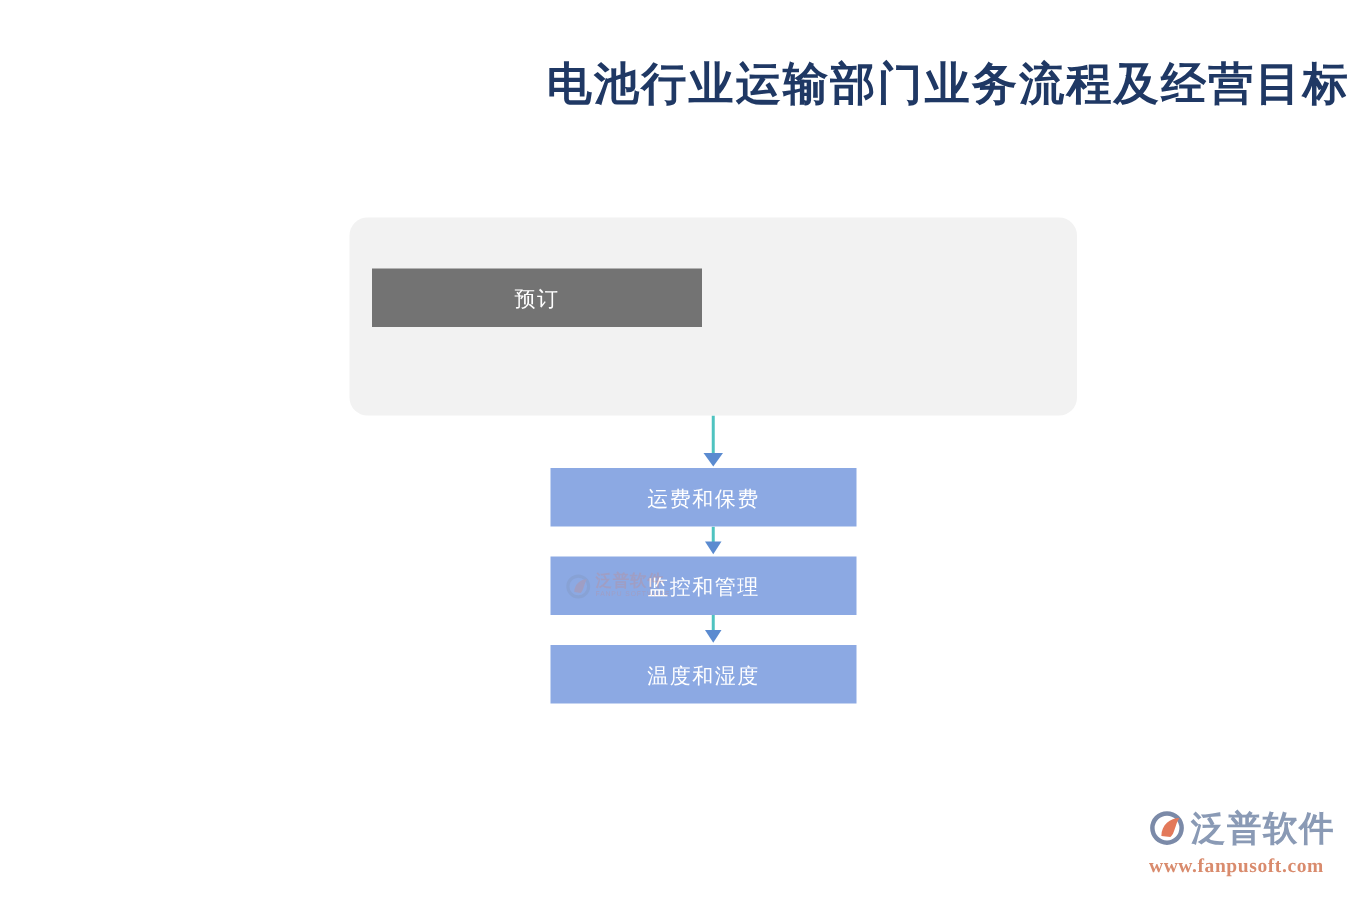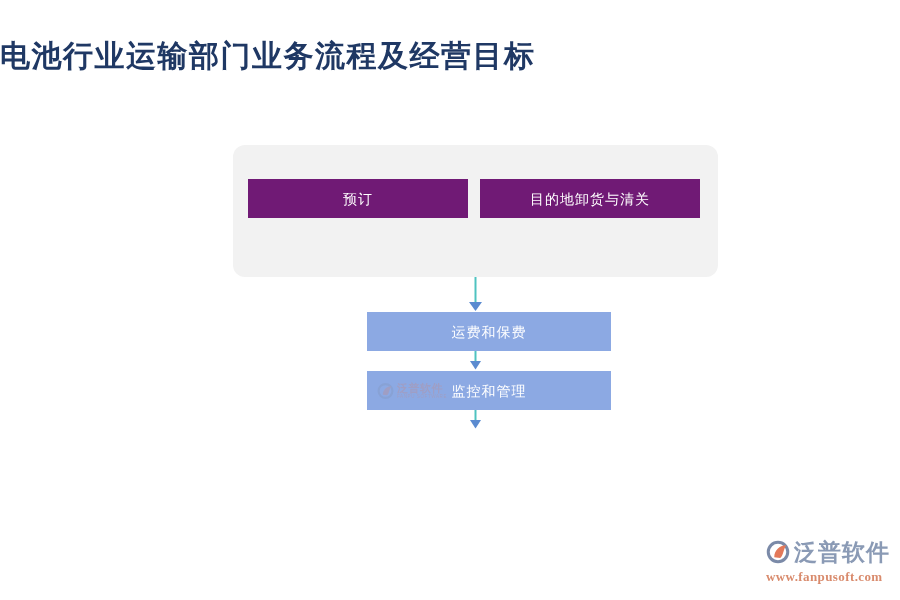--- a/index.html
+++ b/index.html
@@ -20,21 +20,21 @@
     width: 900px;
     height: 600px;
   }
 
   
   .page-title {
     position: absolute;
     left: 0;
     top: 36px;
     width: 900px;
-    text-align: left;
+    text-align: right;
     font-family: "Liberation Serif", "DejaVu Serif", serif;
     font-size: 30px;
     font-weight: bold;
     letter-spacing: 1.5px;
     color: #1f3864;
     white-space: nowrap;
   }
 
   
   .group-panel {
@@ -54,41 +54,41 @@
     width: 452px;
     height: 86px;
     display: grid;
     grid-template-columns: 1fr 1fr;
     grid-template-rows: 1fr 1fr;
     column-gap: 12px;
     row-gap: 8px;
   }
 
   .box {
-    background: #701a75;
+    background: #737373;
     color: #ffffff;
     display: flex;
     align-items: center;
     justify-content: center;
     font-size: 14px;
     letter-spacing: 1px;
     line-height: 1;
     user-select: none;
   }
 
   
   .flow {
     position: absolute;
     left: 367px;
     top: 312px;
     width: 216px;
   }
 
   .flow-box {
-    width: 244px;
+    width: 204px;
     height: 39px;
     background: #8ca9e3;
     color: #ffffff;
     display: flex;
     align-items: center;
     justify-content: center;
     font-size: 14px;
     letter-spacing: 1px;
     line-height: 1;
     position: relative;
@@ -178,21 +178,20 @@
 <body>
 
 <div id="canvas">
 
   <div class="page-title">电池行业运输部门业务流程及经营目标</div>
 
   <div class="group-panel"></div>
 
   <div class="group-grid">
     <div class="box">预订</div>
-    <div class="box">目的地卸货与清关</div>
   </div>
 
   <svg class="arrow-long" viewBox="0 0 17 36">
     <line x1="8.5" y1="0" x2="8.5" y2="26" stroke="#4fc3c0" stroke-width="2"></line>
     <path d="M2 25 L8.5 34 L15 25 Z" fill="#5b8bd0"></path>
   </svg>
 
   <div class="flow">
 
     <div class="flow-box">运费和保费</div>
@@ -214,20 +213,21 @@
         </span>
       </span>
       <span>监控和管理</span>
     </div>
 
     <svg class="arrow-small" viewBox="0 0 17 20">
       <line x1="8.5" y1="0" x2="8.5" y2="11" stroke="#4fc3c0" stroke-width="2"></line>
       <path d="M3 10 L8.5 18.5 L14 10 Z" fill="#5b8bd0"></path>
     </svg>
 
+    <div class="flow-box">温度和湿度</div>
 
     <div class="plain-gap"></div>
 
   </div>
 
   <div class="brand">
     <div class="brand-row">
       <svg class="brand-mark" viewBox="0 0 32 32">
         <path d="M16 1 A15 15 0 1 0 16 31 A15 15 0 1 0 16 1 Z M16 5 A11 11 0 1 1 16 27 A11 11 0 1 1 16 5 Z" fill="#7b8aa8"></path>
         <path d="M11 23 C11 13, 19 7, 27 7 C23 13, 23 21, 19 24 Z" fill="#e3795a"></path>

